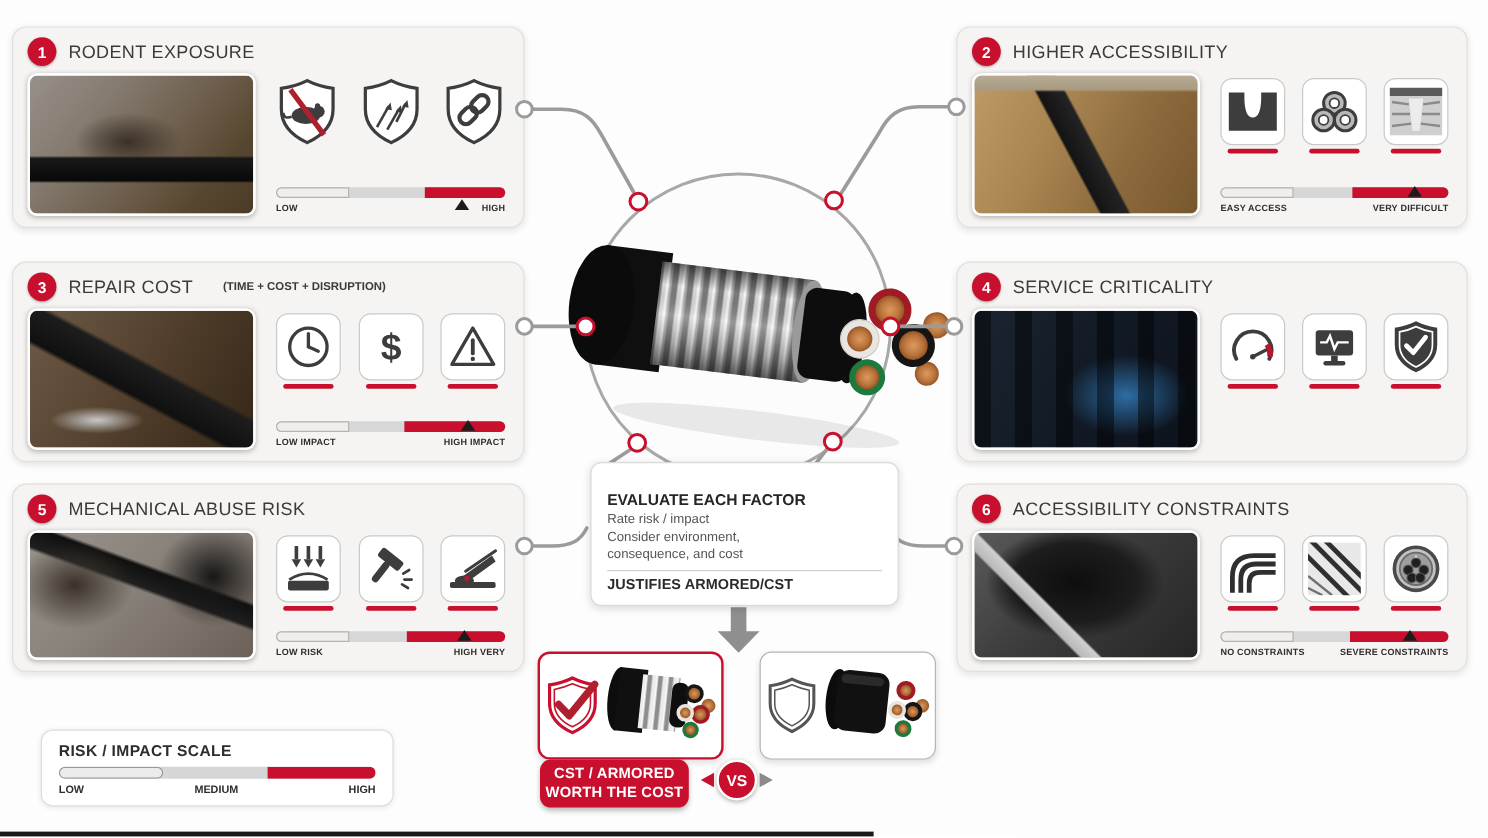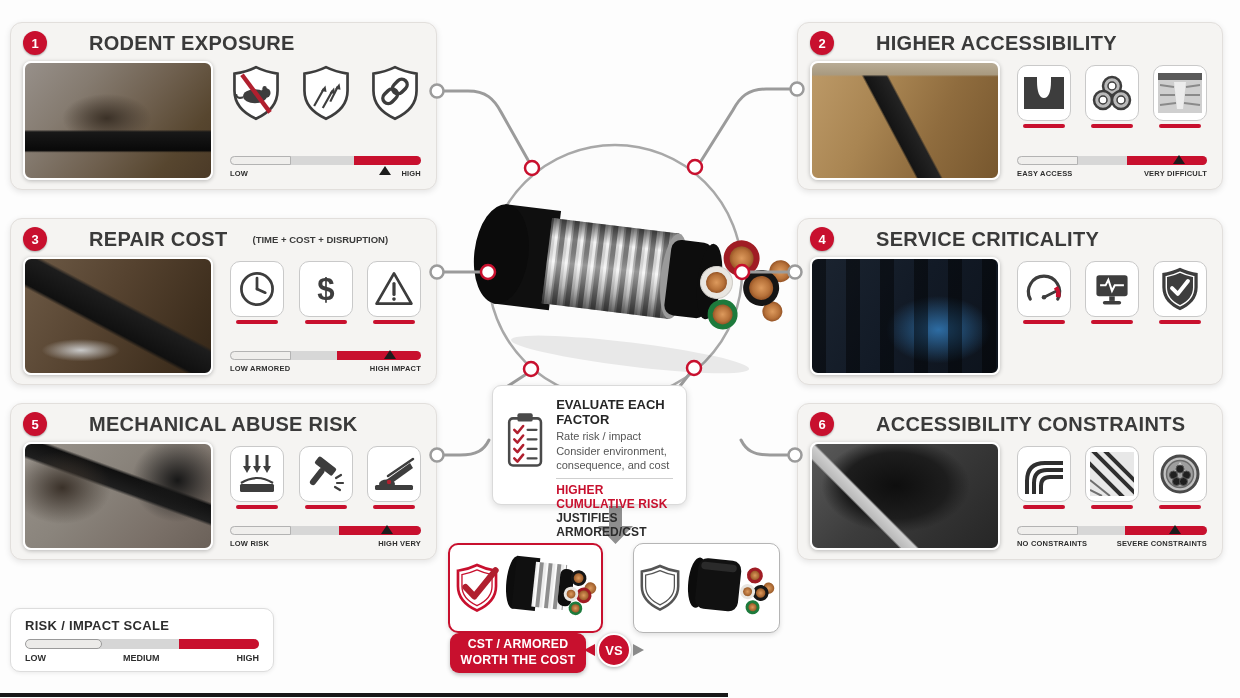--- a/index.html
+++ b/index.html
@@ -10,21 +10,21 @@
          box-shadow:0 2px 6px rgba(0,0,0,.10);padding:7px 13px 9px 12px;display:flex;flex-direction:column;box-sizing:border-box;z-index:2;}
   .p1{left:10px;top:22px;width:427px;height:168px}
   .p2{left:797px;top:22px;width:426px;height:168px}
   .p3{left:10px;top:218px;width:427px;height:167px}
   .p4{left:797px;top:218px;width:426px;height:167px}
   .p5{left:10px;top:403px;width:427px;height:157px}
   .p6{left:797px;top:403px;width:426px;height:157px}
   .phead{display:flex;align-items:center;gap:10px;height:26px;flex:0 0 auto;}
   .badge{width:24px;height:24px;border-radius:50%;background:#c8102e;color:#fff;font-weight:bold;
          font-size:13px;display:flex;align-items:center;justify-content:center;box-shadow:0 1px 2px rgba(0,0,0,.3);}
-  .ptitle{font-size:20px;font-weight:bold;color:#3a3a3a;letter-spacing:.3px;white-space:nowrap;margin-left:32px;}
+  .ptitle{font-size:15px;font-weight:normal;color:#3a3a3a;letter-spacing:.3px;white-space:nowrap;}
   .psub{font-size:9.5px;font-weight:bold;color:#3a3a3a;margin-left:15px;}
   .pbody{flex:1;display:flex;gap:15px;margin-top:5px;min-height:0;}
   .photo{flex:0 0 190px;border-radius:8px;border:2px solid #fff;box-shadow:0 1px 4px rgba(0,0,0,.25);box-sizing:border-box;}
   .pright{flex:1;display:flex;flex-direction:column;justify-content:space-between;padding:4px 2px 2px 2px;}
   .icons{display:flex;justify-content:space-between;align-items:flex-start;}
   .tilewrap{display:flex;flex-direction:column;align-items:center;gap:3px;}
   .tile{width:52px;height:54px;background:#fff;border:1.5px solid #c9c9c9;border-radius:10px;
         display:flex;align-items:center;justify-content:center;overflow:hidden;}
   .redbar{width:42px;height:4px;background:#c8102e;border-radius:2px;}
   .scale{margin-top:6px;}
@@ -52,46 +52,46 @@
        linear-gradient(120deg,#1b2430 0%,#121a26 50%,#0d131c 100%);}
   .ph5{background:radial-gradient(ellipse 70px 52px at 20% 42%,#3a3129 0%,rgba(58,49,41,0) 70%),
        radial-gradient(ellipse 64px 58px at 82% 35%,#171717 0%,rgba(23,23,23,0) 72%),
        linear-gradient(20deg,rgba(0,0,0,0) 52%,#1f1f1f 54%,#101010 64%,rgba(0,0,0,0) 66%),
        linear-gradient(135deg,#99938c 0%,#8a847c 40%,#7a7068 75%,#6b6159 100%);}
   .ph6{background:linear-gradient(45deg,rgba(0,0,0,0) 30%,#b9b9b9 31%,#cfcfcf 36%,rgba(0,0,0,0) 37%),
        radial-gradient(ellipse 95px 60px at 45% 40%,#0e0e0e 0%,#1d1d1d 55%,rgba(29,29,29,0) 78%),
        linear-gradient(135deg,#5a5a5a 0%,#3c3c3c 45%,#262626 100%);}
   
   .overlay{position:absolute;left:0;top:0;z-index:3;pointer-events:none;}
-  .eval{position:absolute;left:492px;top:385px;width:195px;height:120px;background:#fff;border:1px solid #dadada;
+  .eval{position:absolute;left:492px;top:385px;width:257px;height:120px;background:#fff;border:1px solid #dadada;
         border-radius:9px;box-shadow:0 2px 7px rgba(0,0,0,.14);display:flex;gap:12px;padding:11px 13px;
-        box-sizing:border-box;z-index:4;}
+        box-sizing:border-box;z-index:4;flex-direction:column;}
   .etitle{font-size:13px;font-weight:bold;color:#262626;margin-bottom:2px;}
   .eline{font-size:11px;color:#555;line-height:1.32;}
   .ediv{border:none;border-top:1px solid #cfcfcf;margin:5px 0 4px 0;}
   .ered{font-size:12px;font-weight:bold;color:#c8102e;letter-spacing:.1px;}
   .edark{font-size:12px;font-weight:bold;color:#2b2b2b;letter-spacing:.1px;}
   
   .card{position:absolute;background:#fff;border-radius:10px;display:flex;align-items:center;
         justify-content:center;gap:4px;box-sizing:border-box;z-index:4;box-shadow:0 2px 5px rgba(0,0,0,.12);}
   .card-arm{left:448px;top:543px;width:155px;height:90px;border:2px solid #c8102e;}
   .card-std{left:633px;top:543px;width:147px;height:90px;border:1.5px solid #b5b5b5;}
   .vlabel{position:absolute;color:#fff;font-weight:bold;font-size:12.3px;line-height:1.3;display:flex;
           flex-direction:column;align-items:center;justify-content:center;border-radius:9px;z-index:4;
           box-shadow:0 2px 4px rgba(0,0,0,.25);text-align:center;letter-spacing:.2px;}
-  .lab-arm{left:450px;top:633px;width:136px;height:40px;background:#c8102e;}
+  .lab-arm{left:450px;top:633px;width:124px;height:40px;background:#c8102e;}
   .lab-std{left:655px;top:632px;width:122px;height:40px;background:#6e6e6e;}
   .vs{position:absolute;left:597px;top:633px;width:34px;height:34px;border-radius:50%;background:#c8102e;
       border:2.5px solid #fff;color:#fff;font-weight:bold;font-size:13px;display:flex;align-items:center;
       justify-content:center;z-index:5;box-sizing:border-box;box-shadow:0 1px 4px rgba(0,0,0,.35);}
   .arr{position:absolute;width:0;height:0;z-index:5;}
   .arr-l{left:584px;top:644px;border-top:6px solid transparent;border-bottom:6px solid transparent;border-right:11px solid #c8102e;}
   .arr-r{left:633px;top:644px;border-top:6px solid transparent;border-bottom:6px solid transparent;border-left:11px solid #8a8a8a;}
   
-  .legend{position:absolute;left:10px;top:608px;width:264px;height:64px;background:#fff;border:1px solid #ddd;
+  .legend{position:absolute;left:34px;top:608px;width:294px;height:64px;background:#fff;border:1px solid #ddd;
           border-radius:10px;padding:9px 14px;box-sizing:border-box;z-index:2;box-shadow:0 1px 4px rgba(0,0,0,.08);}
   .ltitle{font-size:13px;font-weight:bold;color:#2d2d2d;letter-spacing:.3px;}
   .lbar{position:relative;height:10px;border-radius:5px;margin-top:6px;background:#d6d6d6;overflow:hidden;}
   .lseg1{position:absolute;left:0;top:0;bottom:0;width:33%;background:#ecebe9;border:1px solid #9a9a9a;border-radius:5px;box-sizing:border-box;}
   .lseg3{position:absolute;right:0;top:0;bottom:0;width:34%;background:#c8102e;}
   .llabs{display:flex;justify-content:space-between;font-size:9px;font-weight:bold;color:#2e2e2e;margin-top:4px;}
   .bottom-strip{position:absolute;left:0;top:693px;width:728px;height:4px;background:#181818;z-index:6;}
   svg{display:block;}
 </style>
 </head>
@@ -247,21 +247,21 @@
               <div class="redbar"></div>
             </div>
         </div>
         <div class="scale">
           <div class="sbar">
               <div class="seg1"></div>
               <div class="segr" style="width:44%"></div>
               <div class="mk" style="left:84%"></div>
             </div>
           <div class="slab">
-            <span>LOW ARMORED</span>
+            <span>LOW IMPACT</span>
             <span>HIGH IMPACT</span>
           </div>
         </div>
       </div>
     </div>
   </div>
 
   <div class="panel p4">
     <div class="phead">
         <div class="badge">4</div>
@@ -540,21 +540,20 @@
         <line x1="34" y1="60" x2="48" y2="60"></line>
           <line x1="34" y1="75" x2="48" y2="75"></line>
       </g>
     </svg>
     <div>
       <div class="etitle">EVALUATE EACH FACTOR</div>
       <div class="eline">Rate risk / impact</div>
       <div class="eline">Consider environment,</div>
       <div class="eline">consequence, and cost</div>
       <hr class="ediv">
-      <div class="ered">HIGHER CUMULATIVE RISK</div>
       <div class="edark">JUSTIFIES ARMORED/CST</div>
     </div>
   </div>
 
   <div class="card card-arm">
     <svg width="46" height="52" viewBox="0 0 52 58">
       <path d="M26 3 C32.5 6.2 40 8.4 47.5 9.5 L47.5 27 C47.5 41 38 49 26 54.5 C14 49 4.5 41 4.5 27 L4.5 9.5 C12 8.4 19.5 6.2 26 3 Z" fill="#fff" stroke="#c8102e" stroke-width="3"></path>
       <path d="M26 8.5 C31.5 11 37.5 12.8 43 13.8 L43 27 C43 38 35.5 44.5 26 49 C16.5 44.5 9 38 9 27 L9 13.8 C14.5 12.8 20.5 11 26 8.5 Z" fill="none" stroke="#c8102e" stroke-width="1.5"></path>
       <path d="M13 28 L23 38.5 L47 9" fill="none" stroke="#b01f2e" stroke-width="7" stroke-linecap="round" stroke-linejoin="round"></path>
     </svg>

